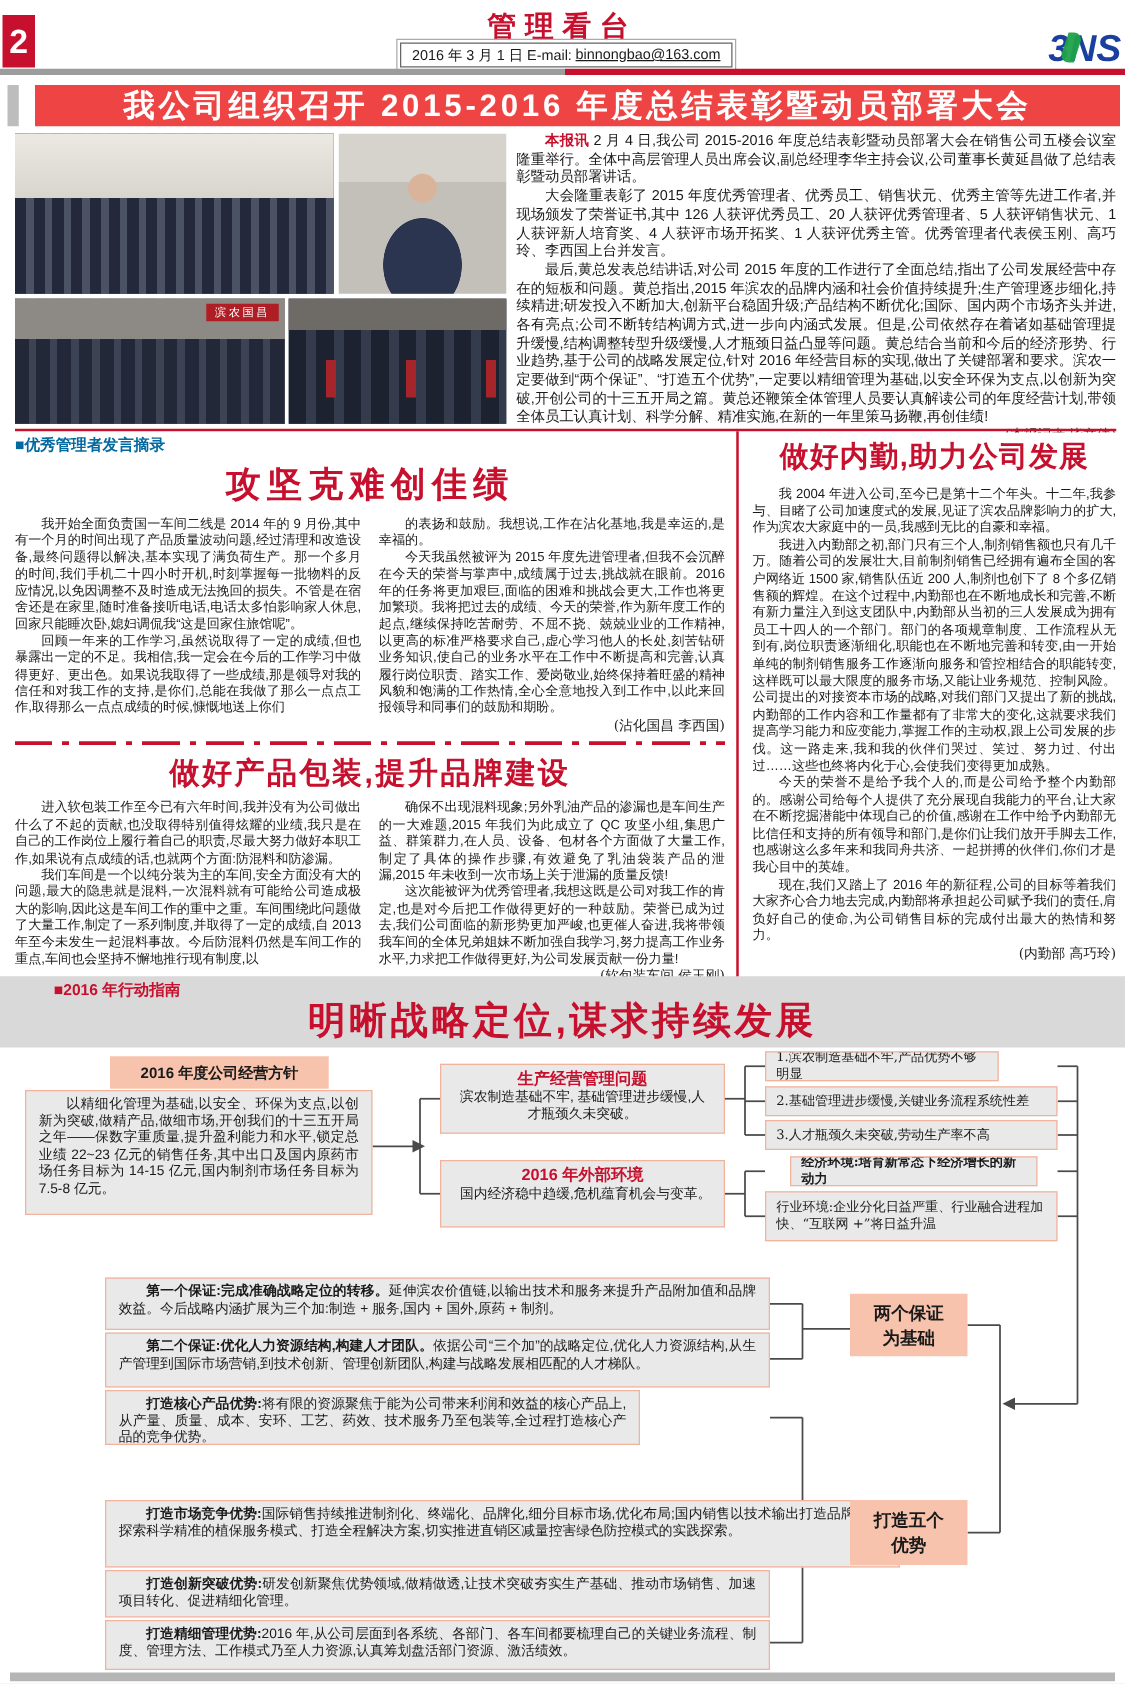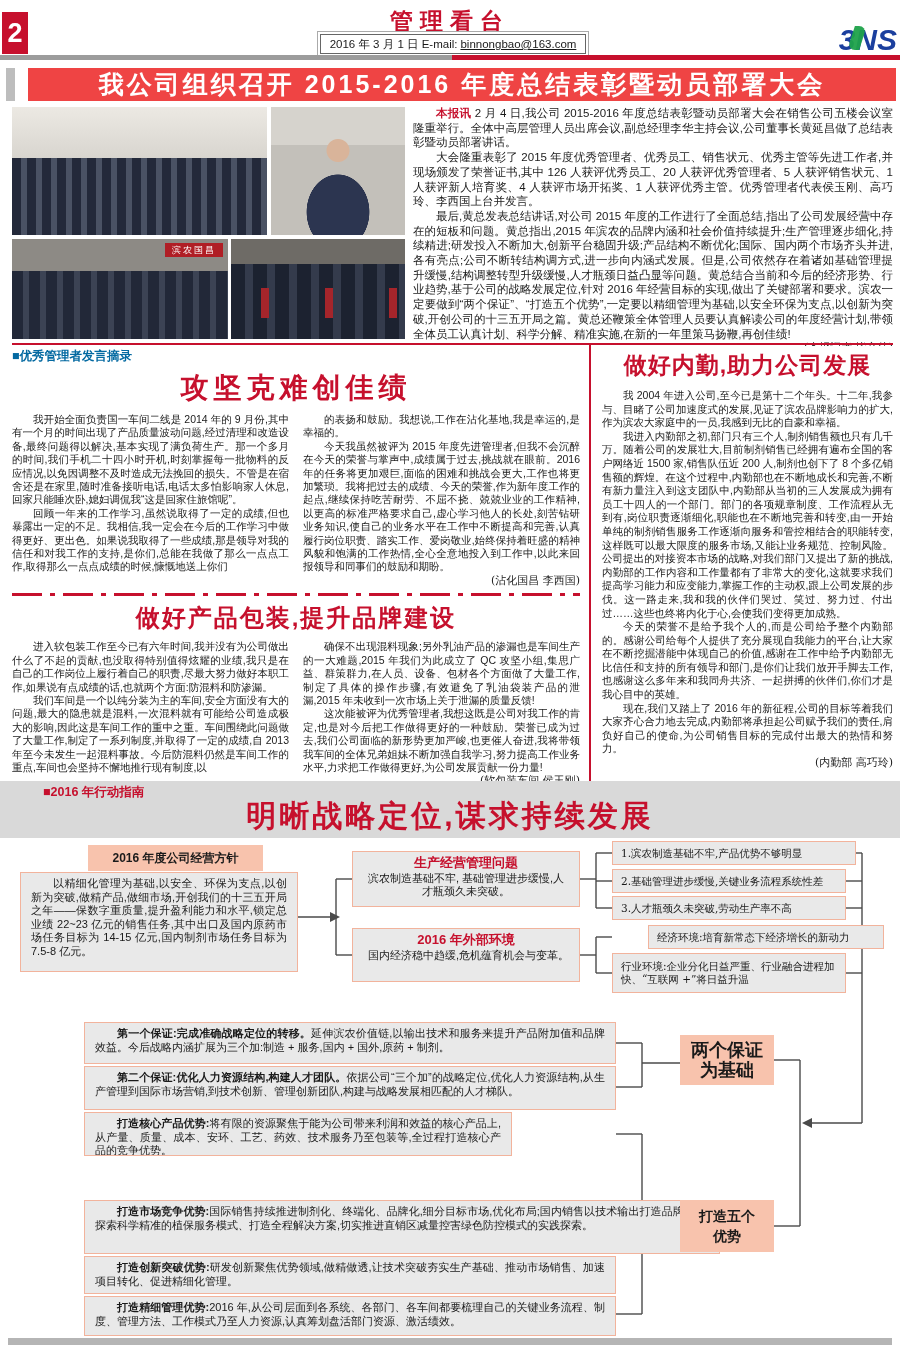--- a/index.html
+++ b/index.html
@@ -208,43 +208,43 @@
     <p class="indent">以精细化管理为基础,以安全、环保为支点,以创新为突破,做精产品,做细市场,开创我们的十三五开局之年——保数字重质量,提升盈利能力和水平,锁定总业绩 22~23 亿元的销售任务,其中出口及国内原药市场任务目标为 14-15 亿元,国内制剂市场任务目标为 7.5-8 亿元。</p>
   </div>
   <div class="gbox" style="left:352px;top:851px;width:228px;height:56px;">
     <div class="boxtitle">生产经营管理问题</div>
     <div style="text-align:center;">滨农制造基础不牢, 基础管理进步缓慢,人才瓶颈久未突破。</div>
   </div>
   <div class="gbox" style="left:352px;top:928px;width:228px;height:54px;">
     <div class="boxtitle">2016 年外部环境</div>
     <div style="text-align:right;">国内经济稳中趋缓,危机蕴育机会与变革。</div>
   </div>
-  <div class="ebox" style="left:612px;top:841px;width:244px;height:24px;">
+  <div class="ebox" style="left:612px;top:841px;width:187px;height:24px;">
       <span>1.滨农制造基础不牢,产品优势不够明显</span>
     </div>
   <div class="ebox" style="left:612px;top:869px;width:234px;height:24px;">
       <span>2.基础管理进步缓慢,关键业务流程系统性差</span>
     </div>
   <div class="ebox" style="left:612px;top:896px;width:234px;height:24px;">
       <span>3.人才瓶颈久未突破,劳动生产率不高</span>
     </div>
-  <div class="ebox" style="left:648px;top:925px;width:236px;height:24px;">
+  <div class="ebox" style="left:632px;top:925px;width:198px;height:24px;font-weight:bold;">
       <span>经济环境:培育新常态下经济增长的新动力</span>
     </div>
   <div class="ebox" style="left:612px;top:953px;width:234px;height:40px;">
       <span>行业环境:企业分化日益严重、行业融合进程加快、“互联网 +”将日益升温</span>
     </div>
 
   <div class="gbox" style="left:84px;top:1066px;width:532px;height:44px;">
     <p class="indent"><b>第二个保证:优化人力资源结构,构建人才团队。</b><span>依据公司“三个加”的战略定位,优化人力资源结构,从生产管理到国际市场营销,到技术创新、管理创新团队,构建与战略发展相匹配的人才梯队。</span></p>
   </div>
   <div class="gbox" style="left:84px;top:1022px;width:532px;height:42px;">
     <p class="indent"><b>第一个保证:完成准确战略定位的转移。</b><span>延伸滨农价值链,以输出技术和服务来提升产品附加值和品牌效益。今后战略内涵扩展为三个加:制造 + 服务,国内 + 国外,原药 + 制剂。</span></p>
   </div>
-  <div class="salmon" style="left:680px;top:1035px;width:94px;height:50px;font-size:18px;line-height:20px;">
+  <div class="salmon" style="left:680px;top:1035px;width:94px;height:50px;font-size:14px;line-height:20px;">
     <span>两个保证</span>
     <span>为基础</span>
   </div>
 
   <div class="gbox" style="left:84px;top:1112px;width:428px;height:44px;">
     <p class="indent"><b>打造核心产品优势:</b><span>将有限的资源聚焦于能为公司带来利润和效益的核心产品上,从产量、质量、成本、安环、工艺、药效、技术服务乃至包装等,全过程打造核心产品的竞争优势。</span></p>
   </div>
   <div class="gbox" style="left:84px;top:1200px;width:636px;height:54px;">
     <p class="indent"><b>打造市场竞争优势:</b><span>国际销售持续推进制剂化、终端化、品牌化,细分目标市场,优化布局;国内销售以技术输出打造品牌优势,探索科学精准的植保服务模式、打造全程解决方案,切实推进直销区减量控害绿色防控模式的实践探索。</span></p>
   </div>

